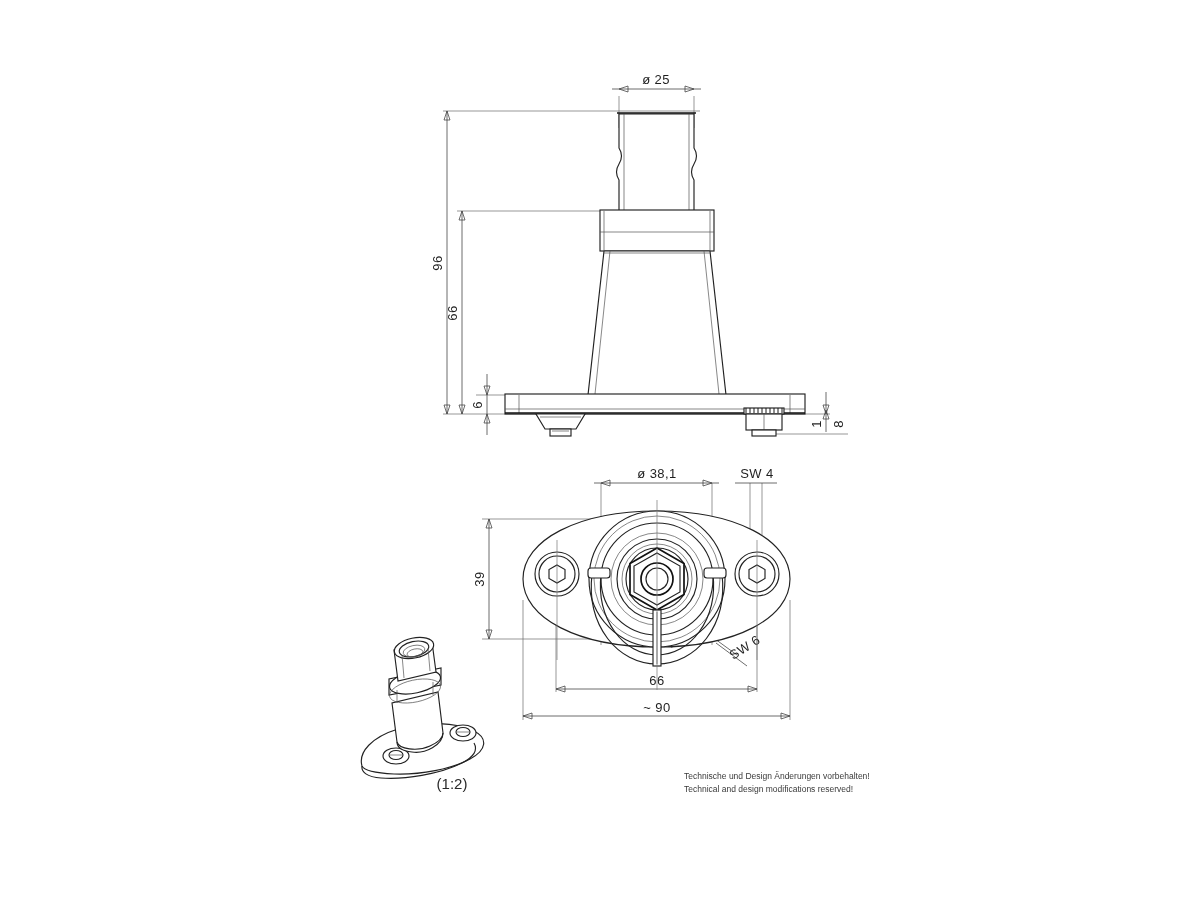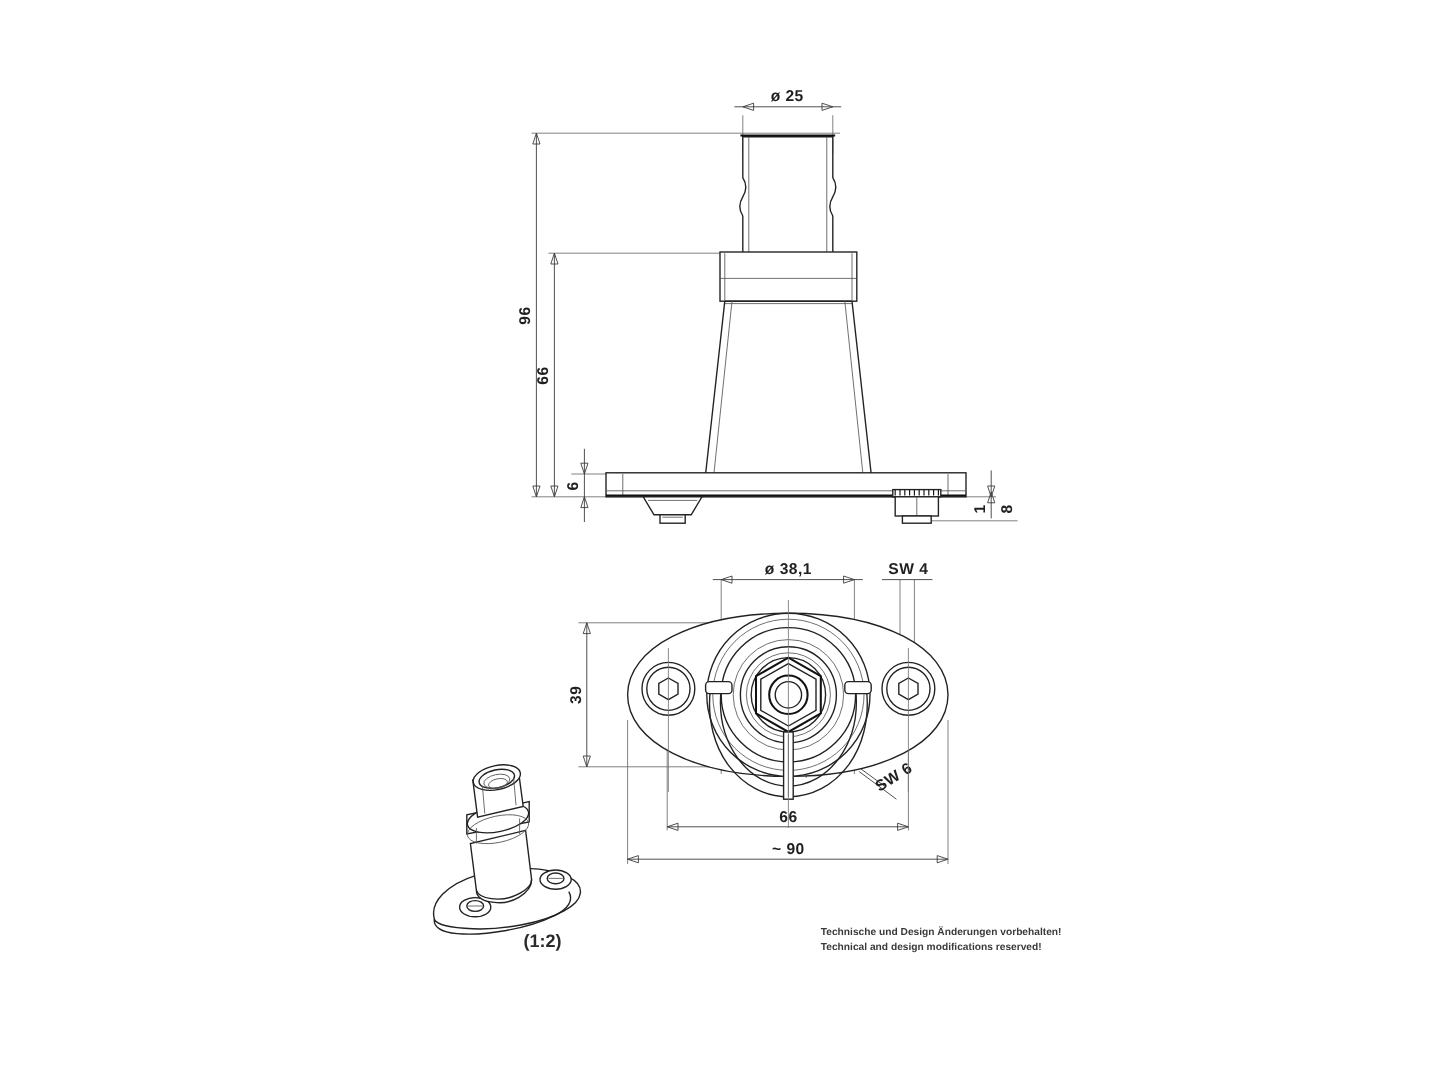--- a/index.html
+++ b/index.html
@@ -13,21 +13,20 @@
     height: 900px;
     font-family: "Liberation Sans", sans-serif;
     overflow: hidden;
     position: relative;
   }
   #drawing-root {
     position: absolute;
     left: 0; top: 0;
     width: 1200px;
     height: 900px;
-    font-weight: bold;
   }
   svg#cad {
     display: block;
     width: 1200px;
     height: 900px;
     background: #ffffff;
   }
   .ln   { stroke: #1a1a1a; fill: none; stroke-width: 1; vector-effect: non-scaling-stroke; }
   .ln-h { stroke: #111111; fill: none; stroke-width: 1.7; }
   .ln-m { stroke: #222222; fill: none; stroke-width: 1.15; }

